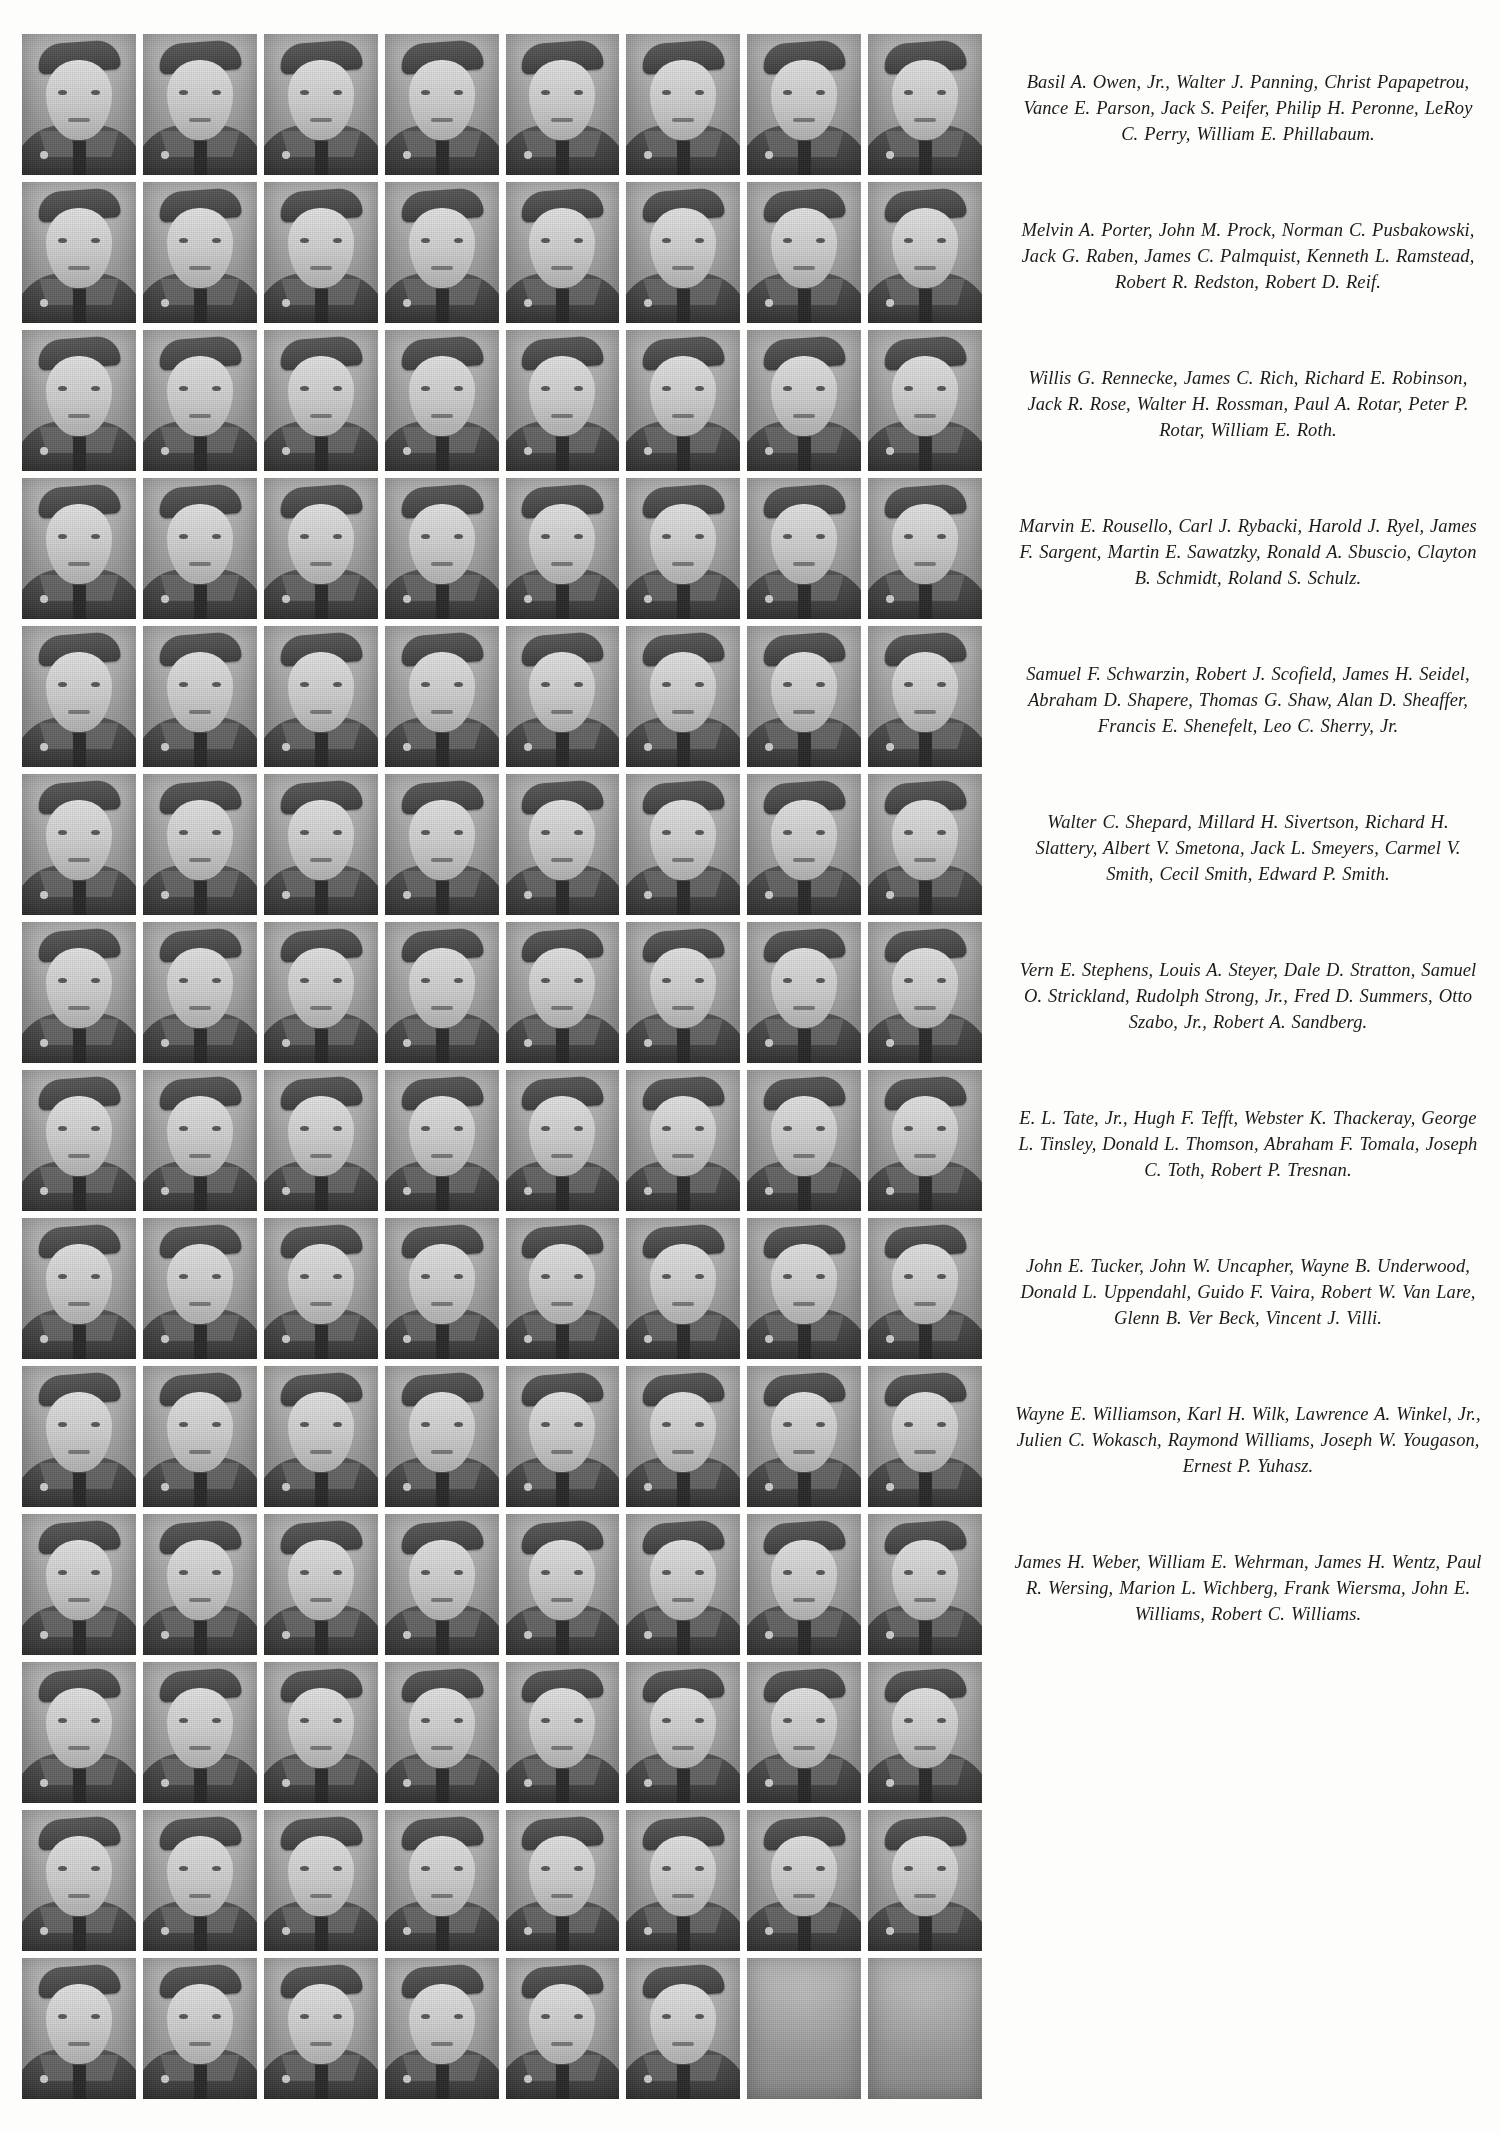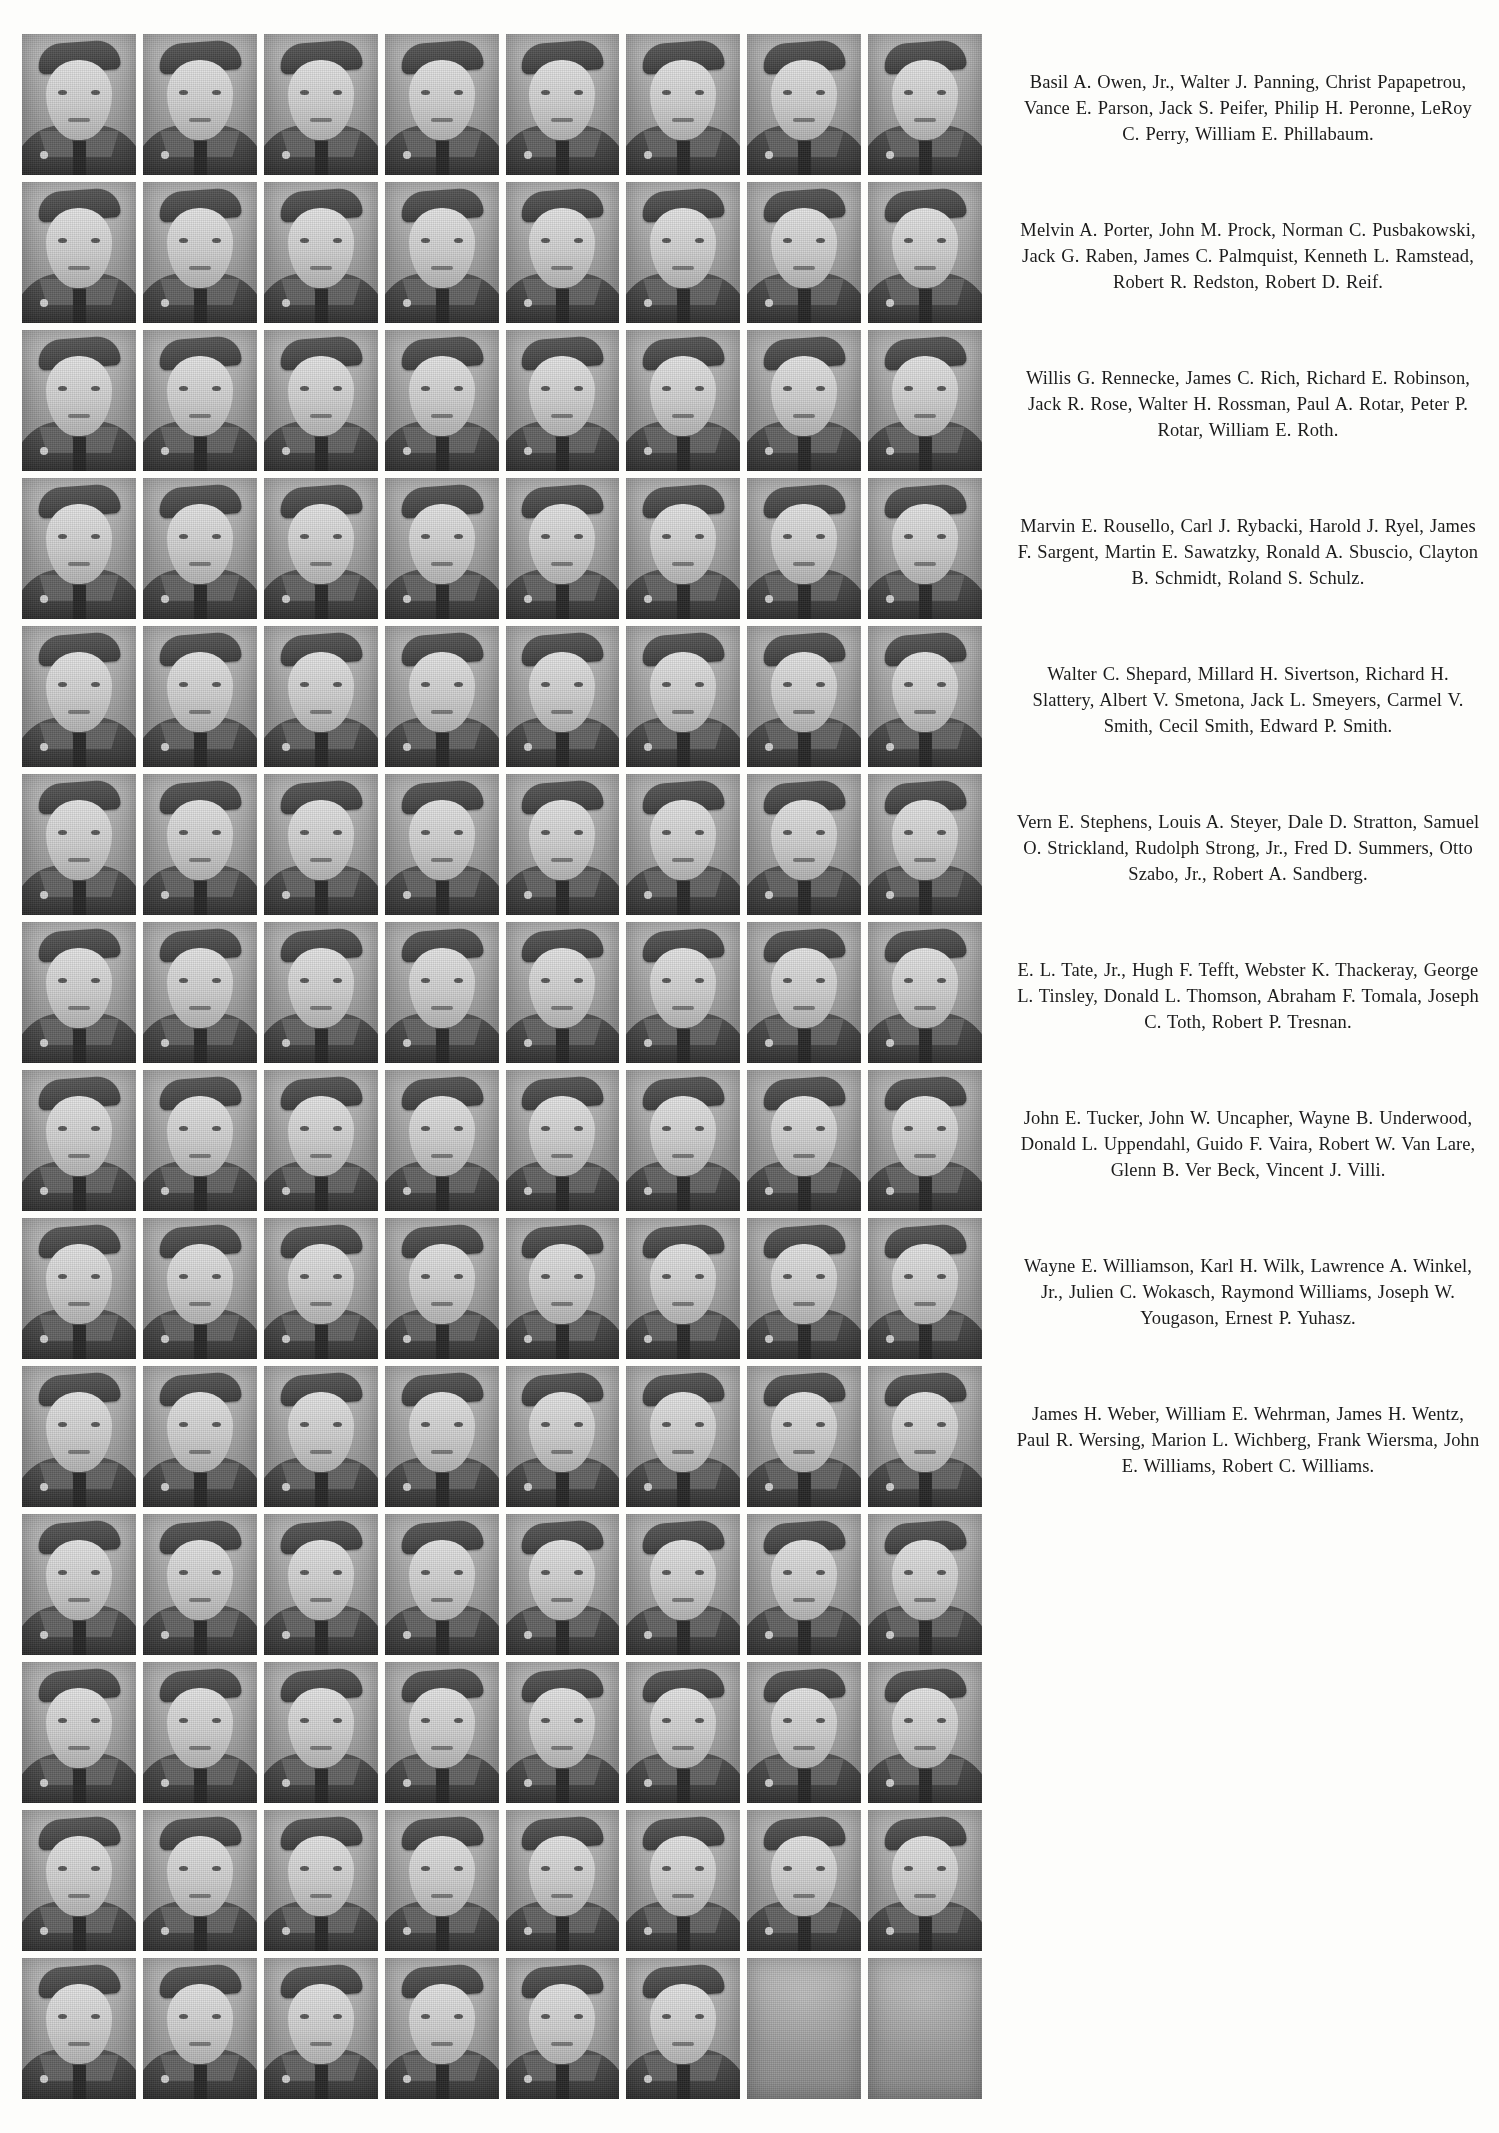--- a/index.html
+++ b/index.html
@@ -12,20 +12,21 @@
     height: 2133px;
     font-family: "Liberation Serif", serif;
     color: #1a1a1a;
     overflow: hidden;
   }
   .page {
     position: relative;
     width: 1499px;
     height: 2133px;
     background: #fdfdfb;
+    font-style: italic;
   }
   .content {
     position: absolute;
     left: 22px;
     top: 34px;
     width: 1460px;
     display: flex;
     flex-direction: row;
     align-items: flex-start;
   }
@@ -1881,20 +1882,23 @@
           <p>Basil A. Owen, Jr., Walter J. Panning, Christ Papapetrou, Vance E. Parson, Jack S. Peifer, Philip H. Peronne, LeRoy C. Perry, William E. Phillabaum.</p>
         </div>
       <div class="caption">
           <p>Melvin A. Porter, John M. Prock, Norman C. Pusbakowski, Jack G. Raben, James C. Palmquist, Kenneth L. Ramstead, Robert R. Redston, Robert D. Reif.</p>
         </div>
       <div class="caption">
           <p>Willis G. Rennecke, James C. Rich, Richard E. Robinson, Jack R. Rose, Walter H. Rossman, Paul A. Rotar, Peter P. Rotar, William E. Roth.</p>
         </div>
       <div class="caption">
           <p>Marvin E. Rousello, Carl J. Rybacki, Harold J. Ryel, James F. Sargent, Martin E. Sawatzky, Ronald A. Sbuscio, Clayton B. Schmidt, Roland S. Schulz.</p>
+        </div>
+      <div class="caption">
+          <p>Samuel F. Schwarzin, Robert J. Scofield, James H. Seidel, Abraham D. Shapere, Thomas G. Shaw, Alan D. Sheaffer, Francis E. Shenefelt, Leo C. Sherry, Jr.</p>
         </div>
       <div class="caption">
           <p>Walter C. Shepard, Millard H. Sivertson, Richard H. Slattery, Albert V. Smetona, Jack L. Smeyers, Carmel V. Smith, Cecil Smith, Edward P. Smith.</p>
         </div>
       <div class="caption">
           <p>Vern E. Stephens, Louis A. Steyer, Dale D. Stratton, Samuel O. Strickland, Rudolph Strong, Jr., Fred D. Summers, Otto Szabo, Jr., Robert A. Sandberg.</p>
         </div>
       <div class="caption">
           <p>E. L. Tate, Jr., Hugh F. Tefft, Webster K. Thackeray, George L. Tinsley, Donald L. Thomson, Abraham F. Tomala, Joseph C. Toth, Robert P. Tresnan.</p>
         </div>

